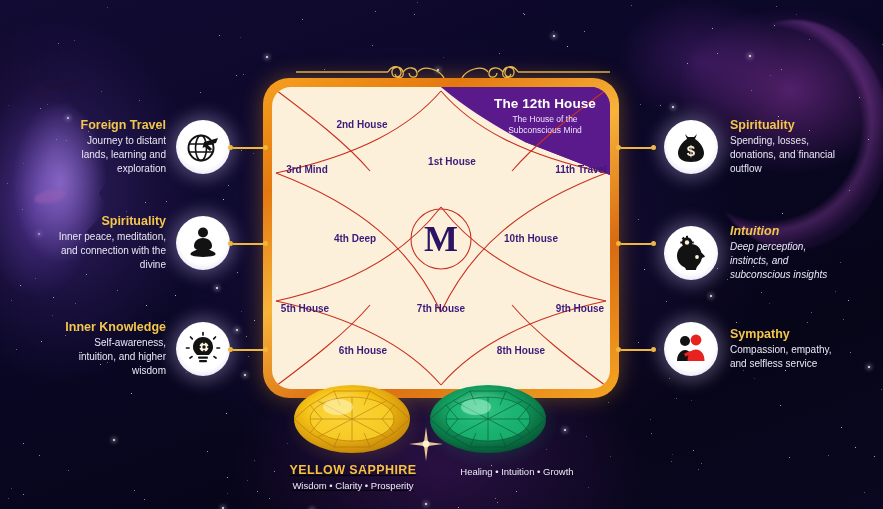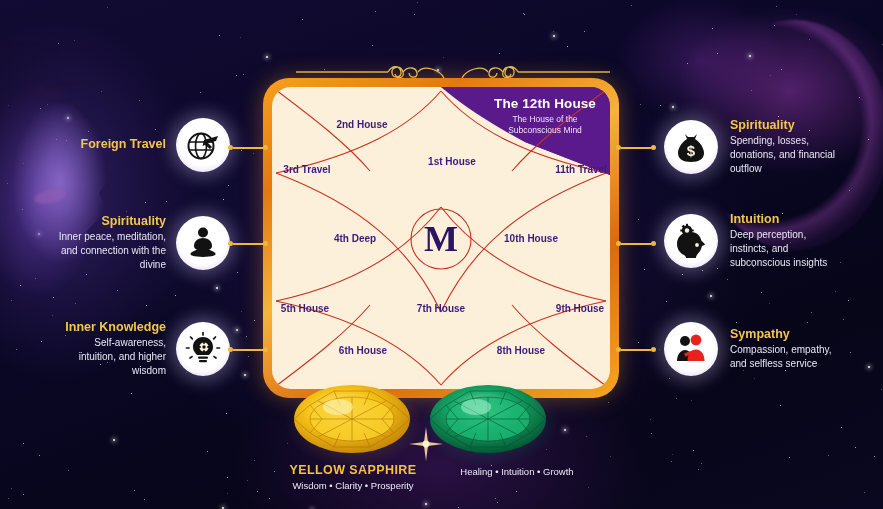--- a/index.html
+++ b/index.html
@@ -141,21 +141,21 @@
   .conn { position:absolute; display:flex; align-items:center; }
   .conn .dot { width:5px; height:5px; border-radius:50%; background:#f0b73c; }
   .conn .bar { height:2px; background:#f0b73c; flex:1; }
 
   
   .gems { position:absolute; left:270px; top:383px; width:340px; height:124px; }
   .gem { position:absolute; width:120px; height:72px; }
   .gem.sapphire { left:22px; top:0; }
   .gem.emerald  { left:158px; top:0; }
   .gem-caption { position:absolute; top:80px; width:170px; text-align:center; }
-  .gem-caption.s { left:-2px; }
+  .gem-caption.s { left:-2px;text-decoration:underline; }
   .gem-caption.e { left:162px; }
   .gem-name { font-size:12.5px; font-weight:700; letter-spacing:.4px; }
   .gem-name.s { color:#f5c13f; }
   .gem-name.e { color:#f0cf63; }
   .gem-sub { font-size:9.5px; color:#eceaf6; margin-top:3px; }
   .gem-glow-y { position:absolute; left:12px; top:-6px; width:144px; height:92px;
     background:radial-gradient(ellipse at 50% 50%, rgba(240,180,40,.30), transparent 68%); }
   .gem-glow-g { position:absolute; left:148px; top:-6px; width:144px; height:92px;
     background:radial-gradient(ellipse at 50% 50%, rgba(30,200,140,.28), transparent 68%); }
   .sparkle { position:absolute; left:139px; top:44px; width:34px; height:34px; }
@@ -417,36 +417,37 @@
     <div class="h12-title">The 12th House</div>
     <div class="h12-sub">
       <span>The House of the</span><br>
       <span>Subconscious Mind</span>
     </div>
   </div>
 
   <div id="house-labels">
       <div class="house-label" style="left: 452px; top: 161px;">1st House</div>
       <div class="house-label" style="left: 362px; top: 124px;">2nd House</div>
-      <div class="house-label" style="left: 307px; top: 169px;">3rd Travel</div>
+      <div class="house-label" style="left: 307px; top: 169px;">3rd Mind</div>
       <div class="house-label" style="left: 355px; top: 238px;">4th Deep</div>
       <div class="house-label" style="left: 305px; top: 308px;">5th House</div>
       <div class="house-label" style="left: 363px; top: 350px;">6th House</div>
       <div class="house-label" style="left: 441px; top: 308px;">7th House</div>
       <div class="house-label" style="left: 521px; top: 350px;">8th House</div>
       <div class="house-label" style="left: 580px; top: 308px;">9th House</div>
       <div class="house-label" style="left: 531px; top: 238px;">10th House</div>
       <div class="house-label" style="left: 581px; top: 169px;">11th Travel</div>
     </div>
 
   <div class="monogram">M</div>
 
   <div class="item left" style="left:58px; top:118px;">
     <div class="item-text">
       <div class="item-title">Foreign Travel</div>
+      <div class="item-desc">Journey to distant lands, learning and exploration</div>
     </div>
     <div class="badge">
       <svg width="38" height="38" viewBox="0 0 38 38">
         <circle cx="17" cy="20" r="12.5" fill="none" stroke="#121212" stroke-width="2"></circle>
         <ellipse cx="17" cy="20" rx="5.5" ry="12.5" fill="none" stroke="#121212" stroke-width="1.6"></ellipse>
         <path d="M5 16 H29 M5 24 H29" stroke="#121212" stroke-width="1.6"></path>
         <path d="M20 14 L34 10 L32 15 L24 17 L28 21 L26 23 L21 19 L18.5 20 Z" fill="#121212"></path>
       </svg>
     </div>
   </div>
@@ -527,21 +528,21 @@
       <div class="item-title">Spirituality</div>
       <div class="item-desc">Spending, losses, donations, and financial outflow</div>
     </div>
   </div>
 
   <div class="conn" style="left:616px; top:241px; width:40px;">
     <span class="dot"></span>
       <span class="bar"></span>
       <span class="dot"></span>
   </div>
-  <div class="item right" style="left:664px; top:212px;">
+  <div class="item right" style="left:664px; top:224px;font-style:italic;">
     <div class="badge">
       <svg width="36" height="36" viewBox="0 0 36 36">
         <path d="M14 9 c-6 1-10 6-10 12 c0 5 3 9 7 11 c1 .6 2 1.5 2 3 h10 c0-2 1-3 2-4.5
                  c2-2 3-4 3.5-6 c.3-1.5 1.5-2 2.5-2.2 c1-.2 1-1.2 .3-1.8 l-3-3
                  c-1-5-5-9-11-8.5 Z" fill="#121212"></path>
         <circle cx="24" cy="22" r="1.9" fill="#fdf0da"></circle>
         <circle cx="14" cy="7.5" r="5.2" fill="#121212"></circle>
         <circle cx="14" cy="7.5" r="2.2" fill="#fdf0da"></circle>
         <g fill="#121212">
           <rect x="13" y="0.8" width="2" height="3"></rect>

